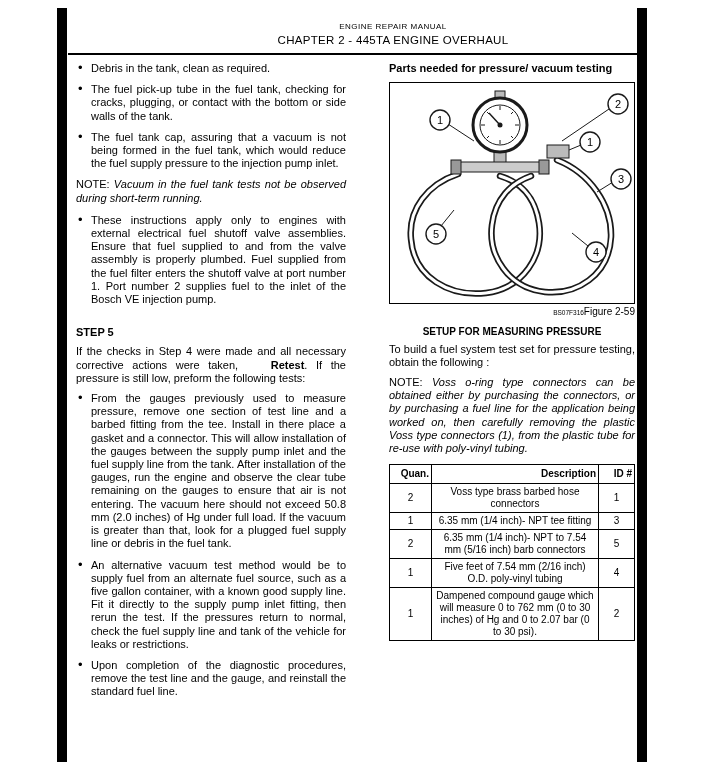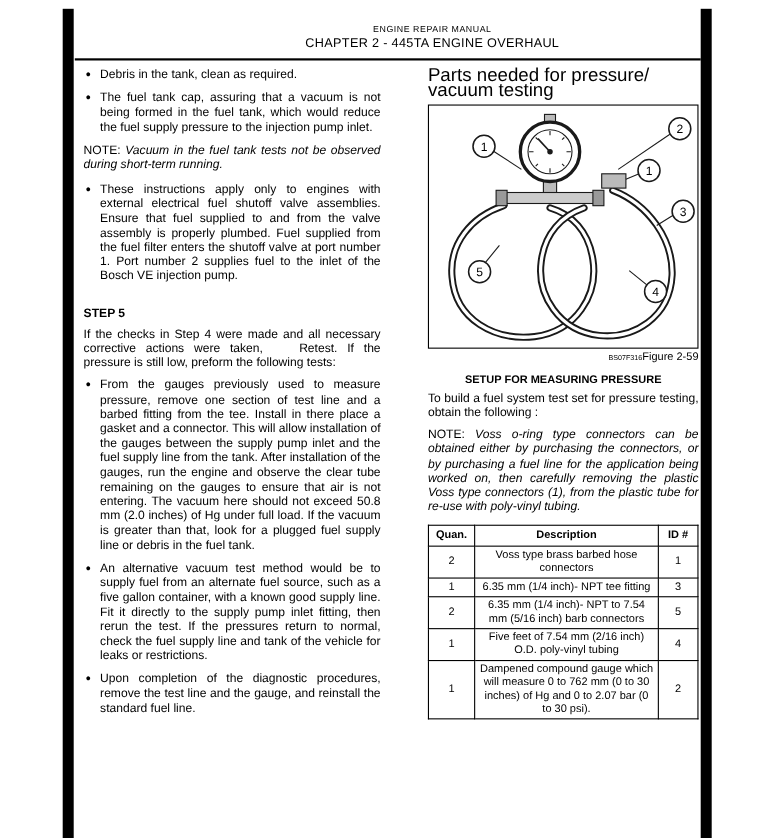--- a/index.html
+++ b/index.html
@@ -27,35 +27,35 @@
 
   .bullet { position:relative; padding-left:15px; margin-bottom:8px; }
   .bullet::before { content:"\2022"; position:absolute; left:2px; top:-1px; font-size:13px; }
 
   .note { margin:2px 0 9px; }
   .note-label { font-weight:normal; }
   .note-text { font-style:italic; }
 
   .step-heading { font-weight:bold; margin:20px 0 6px; text-align:left; }
   .step-intro { margin-bottom:7px; }
-  .bold-inline { font-weight:normal;padding-left:24px; }
-
-  .section-heading { font-weight:normal; font-size:17px; text-align:left; margin-bottom:7px; }
+  .bold-inline { font-weight:bold;padding-left:24px; }
+
+  .section-heading { font-weight:bold; font-size:11px; text-align:left; margin-bottom:7px; }
 
   .figure-box { width:246px; height:222px; border:1px solid #000; background:#fff; position:relative; overflow:hidden; }
   .figure-meta { display:flex; justify-content:flex-end; align-items:baseline; margin-top:1px; }
   .figure-code { font-size:6.5px; }
   .figure-label { font-size:10px; }
   .figure-caption { text-align:center; font-weight:bold; font-size:10px; margin:6px 0 4px; }
 
   .intro-para { margin-bottom:7px; }
 
   table.parts { border-collapse:collapse; width:100%; margin-top:8px; font-size:10px; line-height:12px; }
   table.parts th, table.parts td { border:1px solid #000; padding:2px 3px; text-align:center; vertical-align:middle; }
-  table.parts th { font-weight:bold; padding:3px 2px; }
+  table.parts th { font-weight:bold; padding:3px 2px;text-align:right; }
   col.c-quan { width:42px; }
   col.c-id { width:36px; }
 
   svg text { font-family:"Liberation Sans", sans-serif; }
 </style>
 </head>
 <body>
 
 <div class="page">
 
@@ -64,20 +64,23 @@
 
   <div class="header">
     <div class="manual-title">ENGINE REPAIR MANUAL</div>
     <div class="chapter-title">CHAPTER 2 - 445TA ENGINE OVERHAUL</div>
   </div>
   <div class="header-rule"></div>
 
   <div class="col col-left">
     <div class="bullet">
       <span>Debris in the tank, clean as required.</span>
+    </div>
+    <div class="bullet">
+      <span>The fuel pick-up tube in the fuel tank, checking for cracks, plugging, or contact with the bottom or side walls of the tank.</span>
     </div>
     <div class="bullet">
       <span>The fuel tank cap, assuring that a vacuum is not being formed in the fuel tank, which would reduce the fuel supply pressure to the injection pump inlet.</span>
     </div>
 
     <div class="note">
       <span class="note-label">NOTE:</span><span class="note-text"> Vacuum in the fuel tank tests not be observed during short-term running.</span>
     </div>
 
     <div class="bullet">

